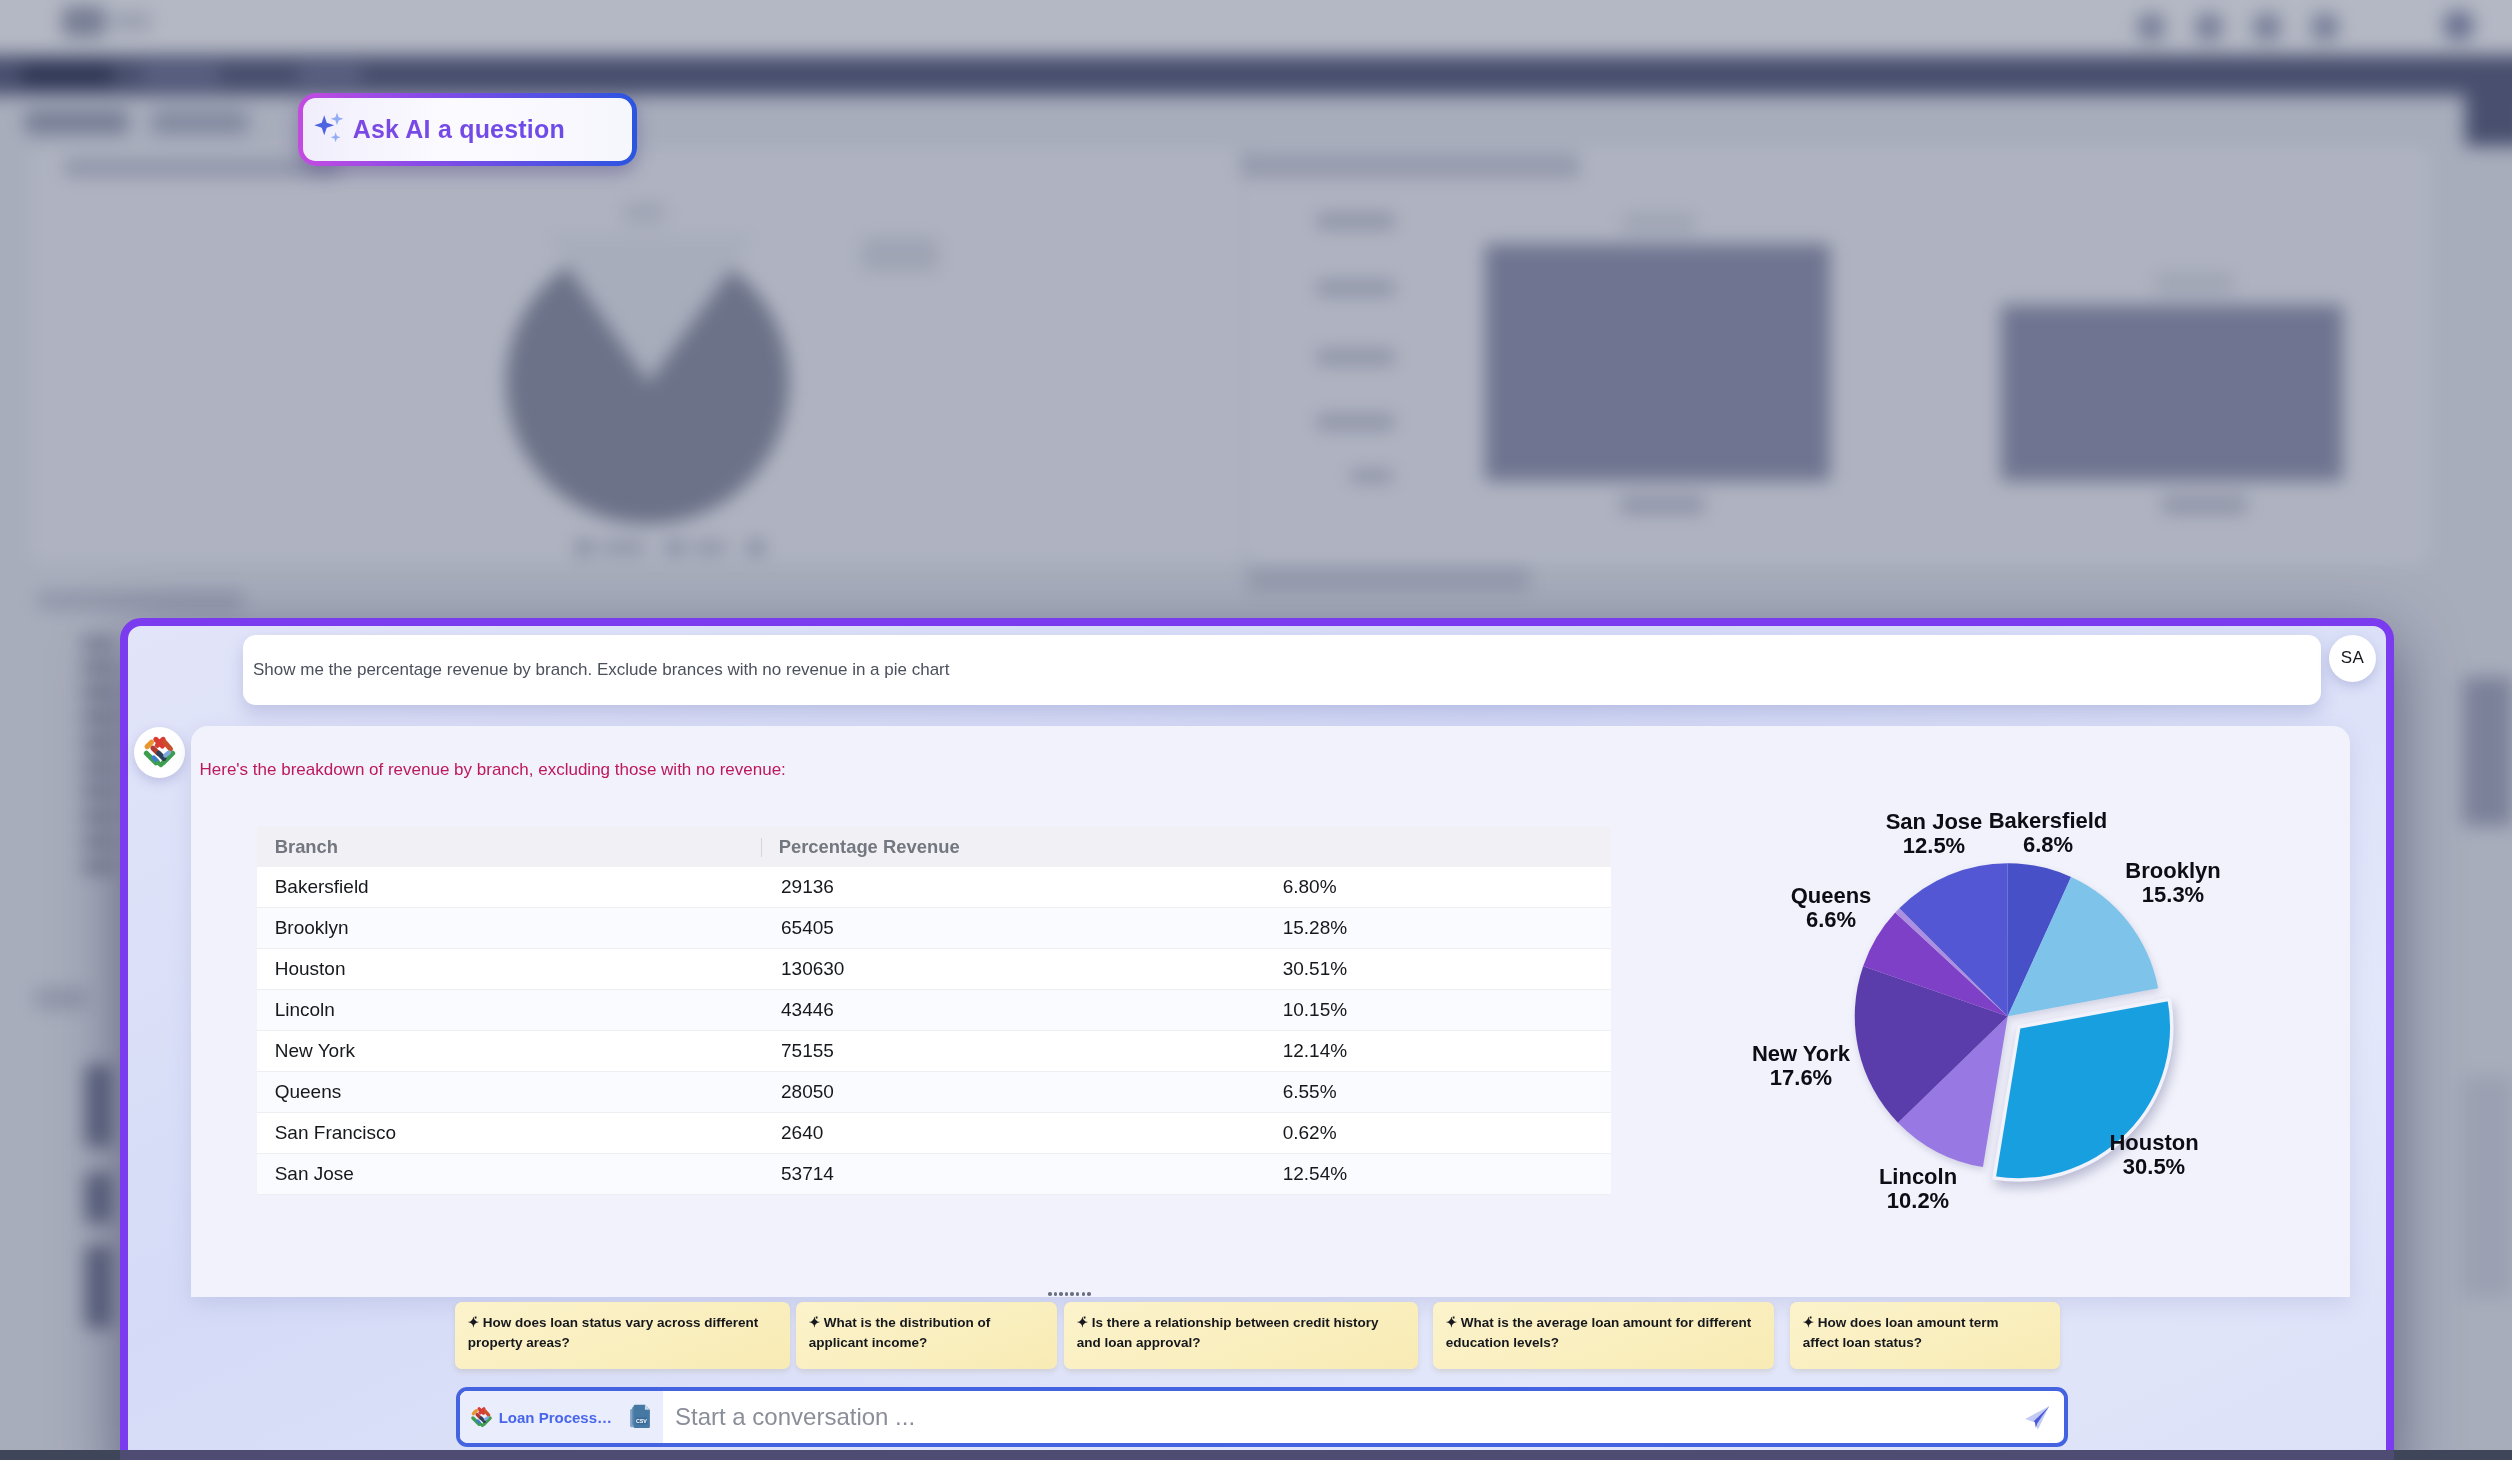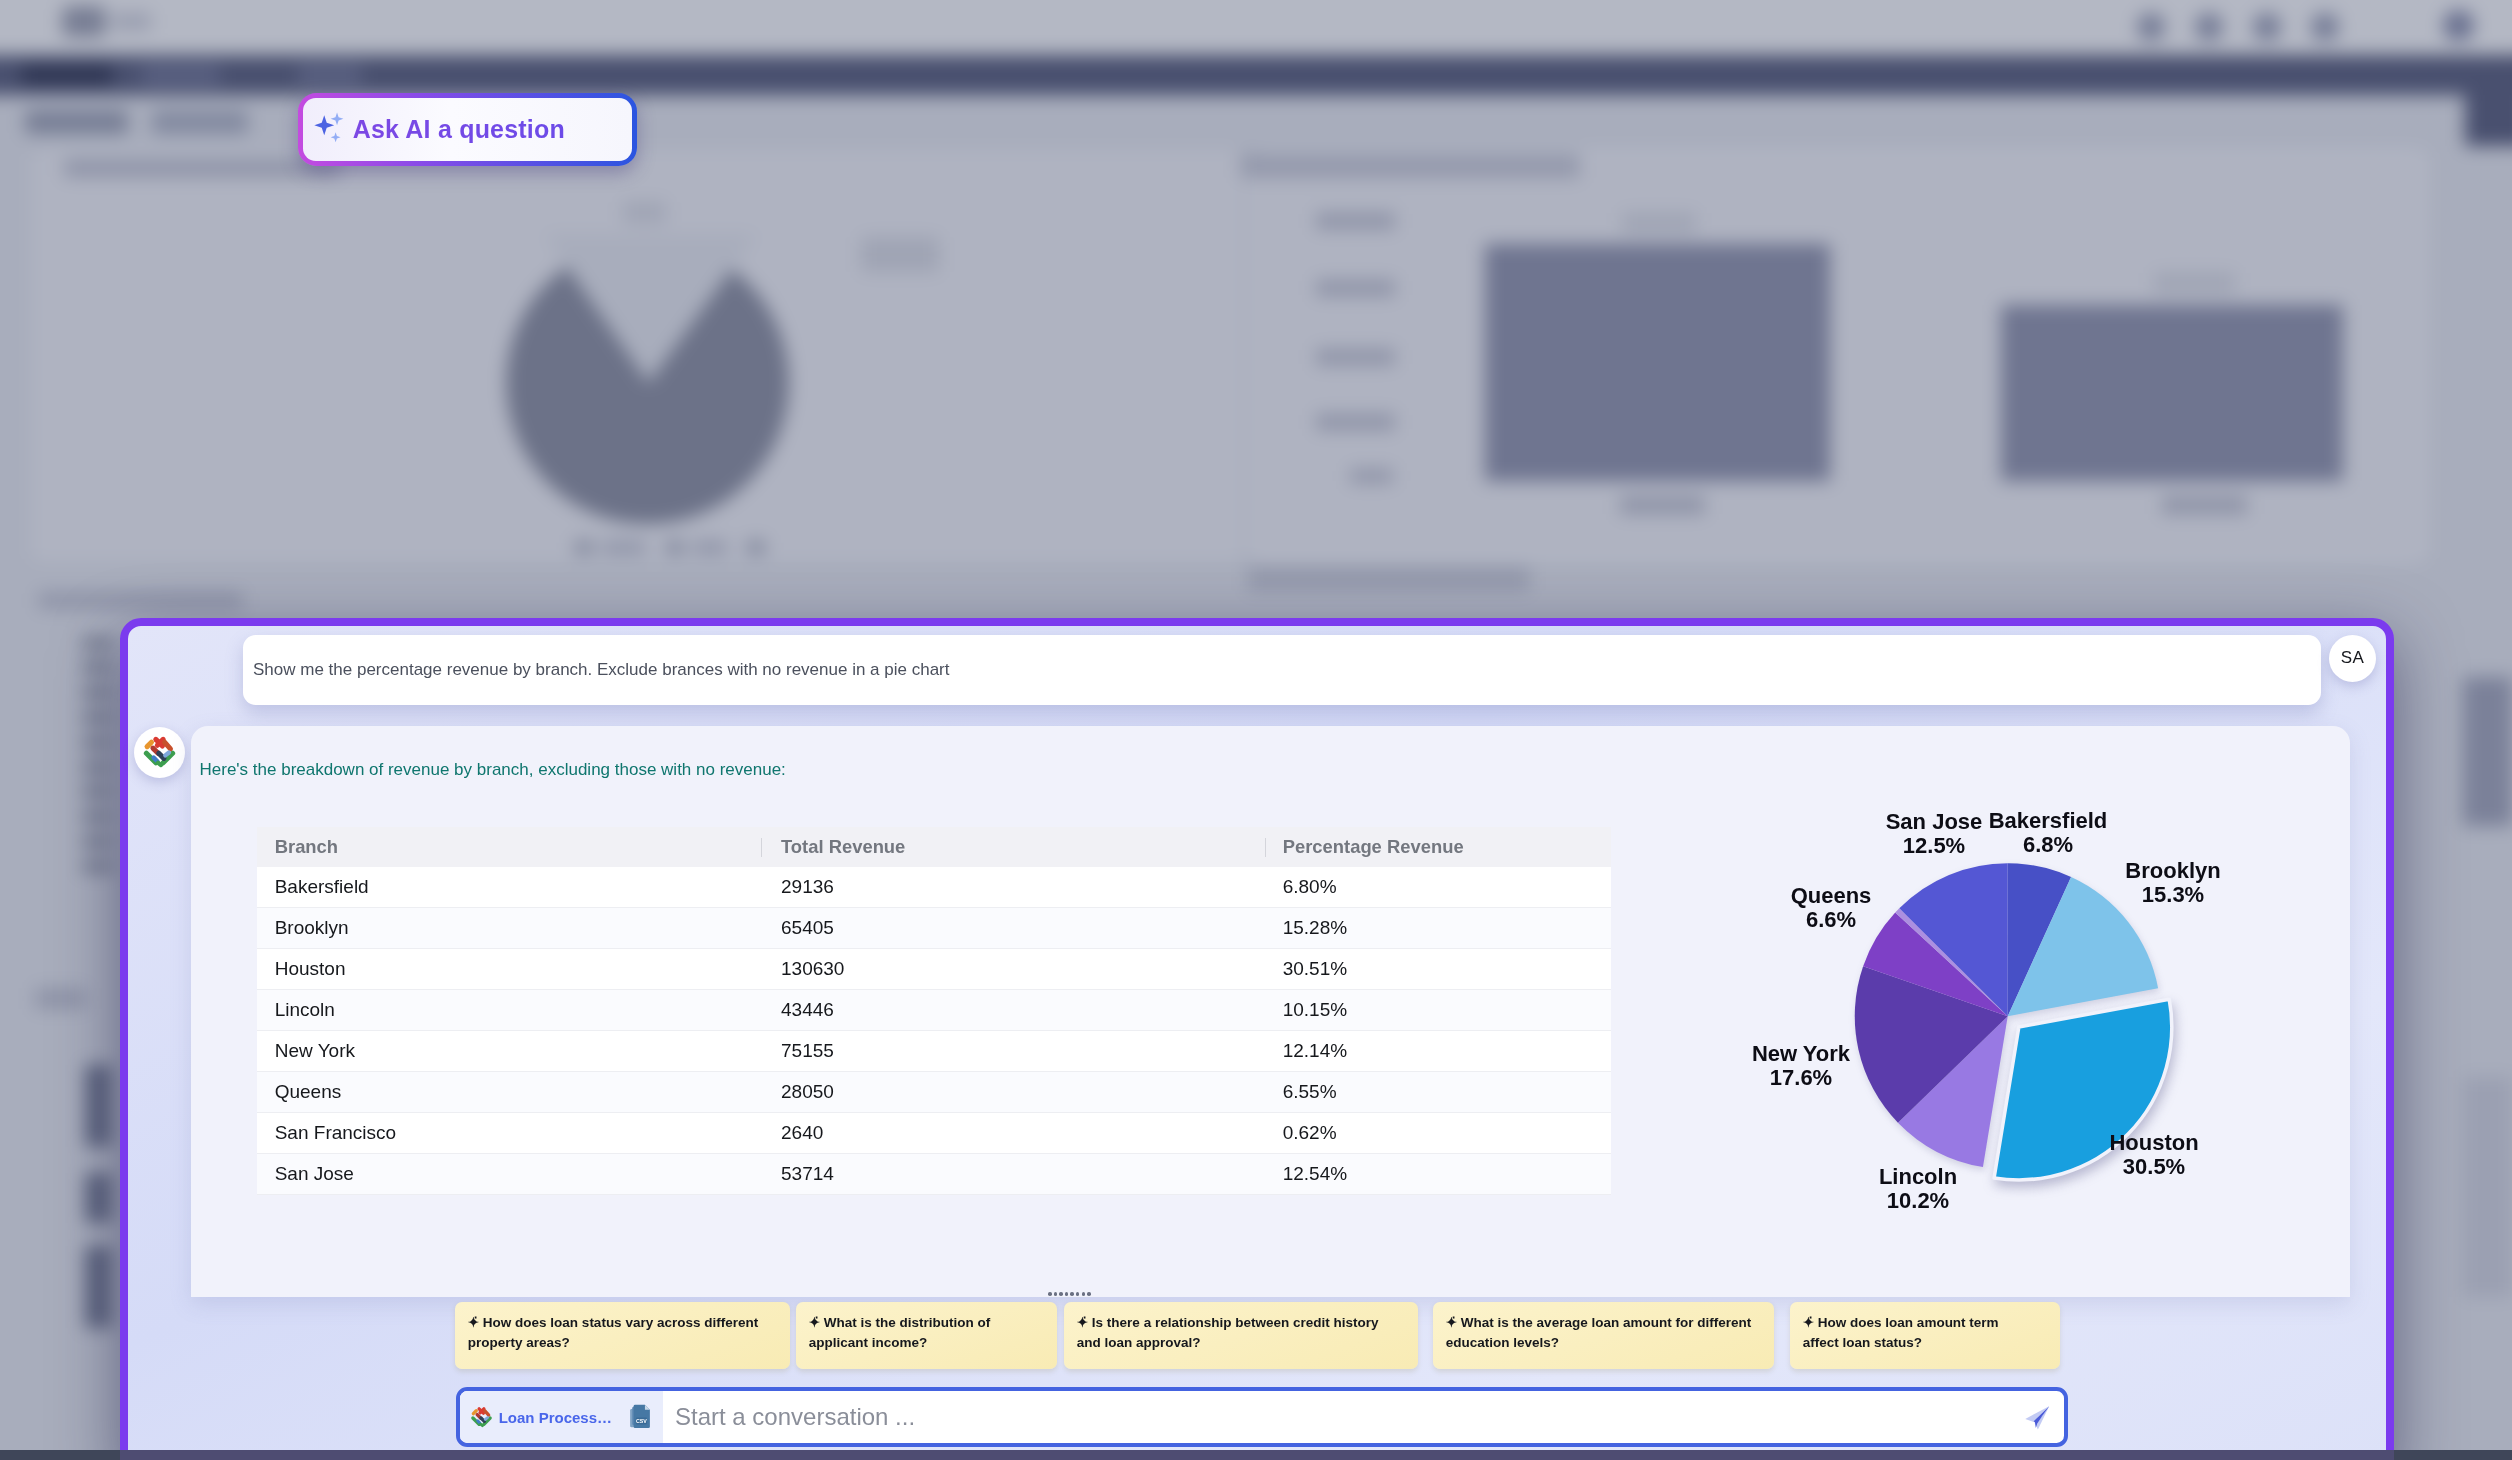--- a/index.html
+++ b/index.html
@@ -32,21 +32,21 @@
   #sa { position:absolute; left:2201px; top:8.5px; width:47px; height:47px; border-radius:50%;
     background:#fff; box-shadow:0 4.3px 11.3px rgba(105,110,175,.3);
     display:flex; align-items:center; justify-content:center;
     font-size:17px; font-weight:500; color:#15171C; letter-spacing:0.4px; }
   #aiav { position:absolute; left:6.4px; top:101px; width:51px; height:51px; border-radius:50%;
     background:#fff; box-shadow:0 4.3px 11.3px rgba(105,110,175,.3);
     display:flex; align-items:center; justify-content:center; }
   #resp { position:absolute; left:63px; top:100px; width:2159px; height:571px;
     background:#F1F2FB; border-radius:17px 17px 0 0;
     box-shadow:0 7px 21px rgba(110,115,180,.18); }
-  #resp .lead { position:absolute; left:8.5px; top:34px; font-size:17px; color:#0f766e; }
+  #resp .lead { position:absolute; left:8.5px; top:34px; font-size:17px; color:#be185d; }
   
   #tbl { position:absolute; left:66px; top:101px; width:1354px; font-size:19px; color:#16181C; }
   #tbl .hdr { display:flex; height:40px; background:#F1F1F5; color:#73777F;
     font-weight:700; font-size:18.4px; align-items:center; }
   #tbl .hdr > div { position:relative; height:100%; display:flex; align-items:center; }
   #tbl .hdr > div + div:before { content:""; position:absolute; left:0; top:10.6px; bottom:10px;
     width:1.4px; background:#D4D5DB; }
   #tbl .row { display:flex; height:41px; align-items:center; background:#fff;
     border-bottom:0.7px solid #EDEEF2; }
   #tbl .row:nth-child(odd) { background:#FAFBFE; }
@@ -187,21 +187,20 @@
   <div id="aiav">
       <svg width="35" height="35" viewBox="0 0 48 48">
         <use href="#logoW"></use>
       </svg>
     </div>
   <div id="resp">
     <div class="lead">Here's the breakdown of revenue by branch, excluding those with no revenue:</div>
     <div id="tbl">
       <div class="hdr">
           <div class="c1">Branch</div>
-          <div class="c2">Total Revenue</div>
           <div class="c3">Percentage Revenue</div>
         </div>
       <div class="row">
           <div class="c1">Bakersfield</div>
           <div class="c2">29136</div>
           <div class="c3">6.80%</div>
         </div>
       <div class="row">
           <div class="c1">Brooklyn</div>
           <div class="c2">65405</div>

